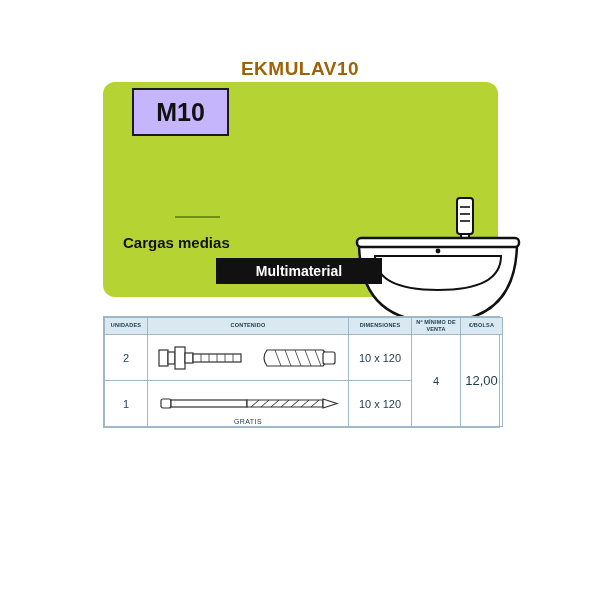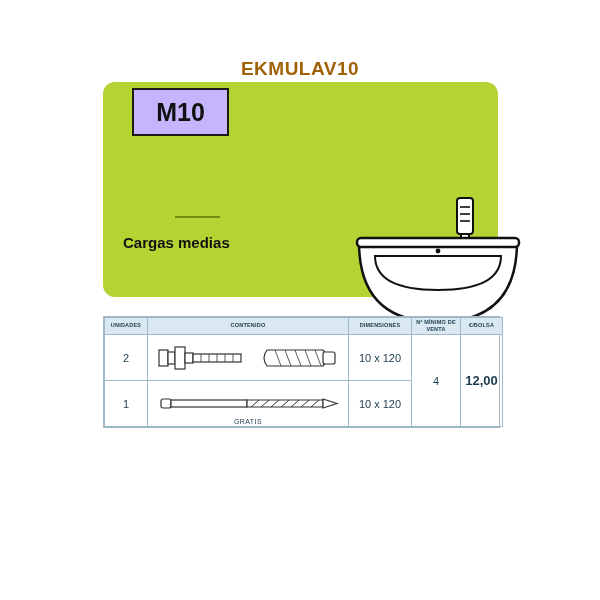--- a/index.html
+++ b/index.html
@@ -140,21 +140,21 @@
   .col-unid { width: 42px; }
   .col-cont { width: 200px; }
   .col-dim  { width: 62px; }
   .col-min  { width: 48px; }
   .col-bolsa{ width: 41px; }
   .cell-min {
     font-size: 11px;
   }
   .cell-bolsa {
     font-size: 13px;
-    font-weight: bold;
+    font-weight: normal;
   }
   .content-cell {
     position: relative;
     height: 45px;
   }
   .gratis {
     position: absolute;
     left: 0;
     right: 0;
     bottom: 1px;
@@ -192,20 +192,21 @@
       <circle cx="85" cy="57" r="2.4" fill="#111111"></circle>
 
       <rect x="70" y="128" width="30" height="14" fill="#ffffff" stroke="#111111" stroke-width="2"></rect>
       <rect x="78" y="142" width="14" height="22" fill="#ffffff" stroke="#111111" stroke-width="2"></rect>
     </svg>
   </div>
 
   <div class="m-badge">M10</div>
   <div class="cargas-rule"></div>
   <div class="cargas">Cargas medias</div>
+  <div class="multimaterial">Multimaterial</div>
 
   <div class="table-wrap">
     <table class="spec">
       <thead>
         <tr>
           <th class="col-unid">UNIDADES</th>
           <th class="col-cont">CONTENIDO</th>
           <th class="col-dim">DIMENSIONES</th>
           <th class="col-min">Nº MÍNIMO DE VENTA</th>
           <th class="col-bolsa">€/BOLSA</th>

